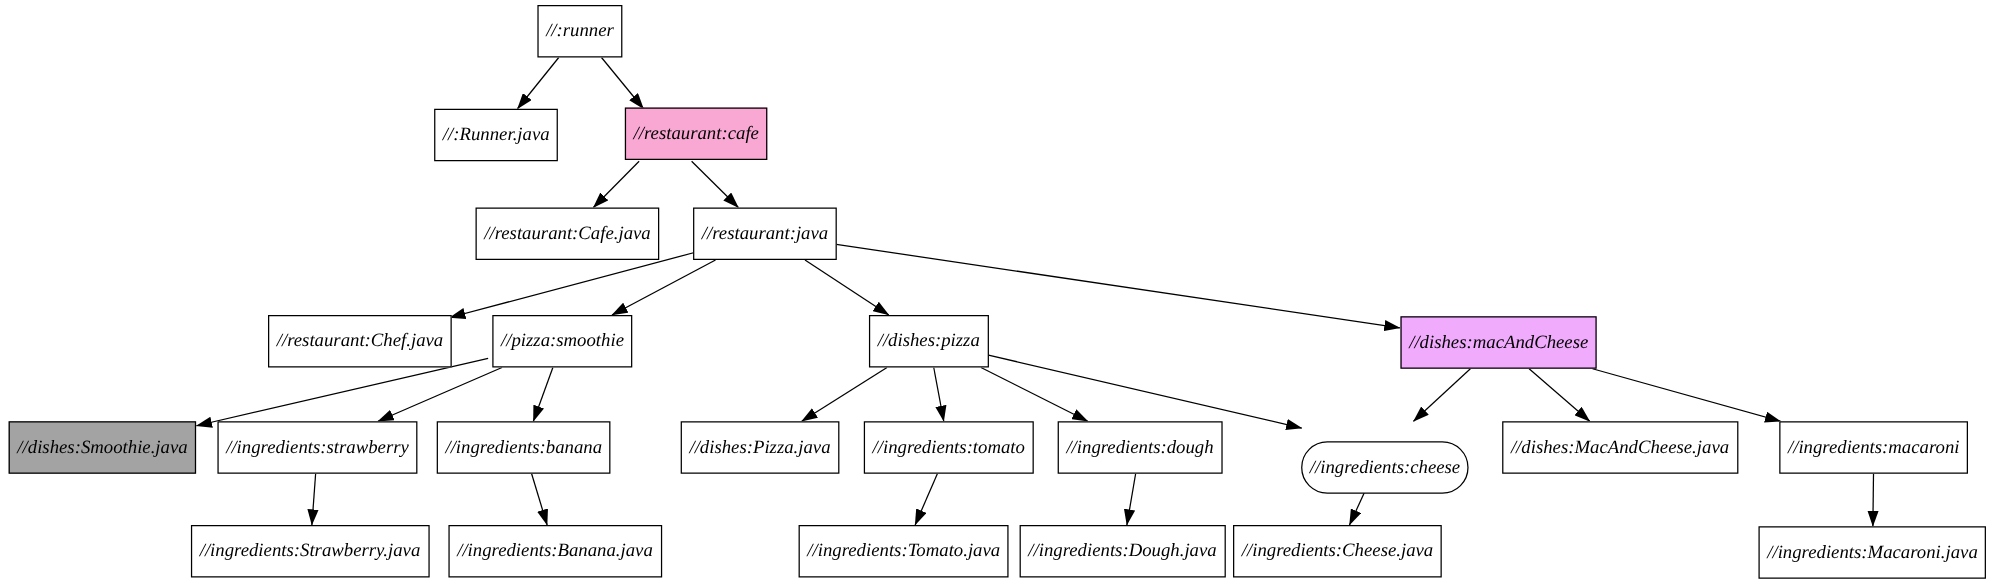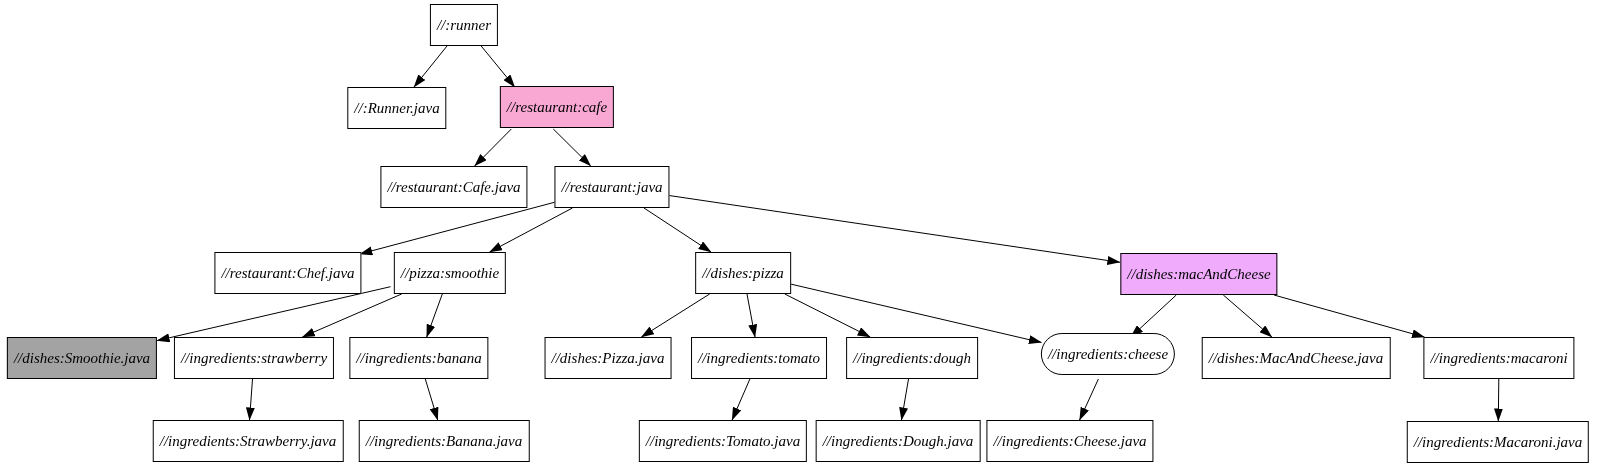--- a/index.html
+++ b/index.html
@@ -90,21 +90,21 @@
       <div class="graph-node" style="left: 288px; top: 273px; border-color: rgb(0, 0, 0); background: rgb(255, 255, 255); color: rgb(0, 0, 0);">//restaurant:Chef.java</div>
       <div class="graph-node" style="left: 450px; top: 273px; border-color: rgb(0, 0, 0); background: rgb(255, 255, 255); color: rgb(0, 0, 0);">//pizza:smoothie</div>
       <div class="graph-node" style="left: 743px; top: 273px; border-color: rgb(0, 0, 0); background: rgb(255, 255, 255); color: rgb(0, 0, 0);">//dishes:pizza</div>
       <div class="graph-node" style="left: 1199px; top: 274px; border-color: rgb(0, 0, 0); background: #f0abfc; color: rgb(0, 0, 0);">//dishes:macAndCheese</div>
       <div class="graph-node" style="left: 82px; top: 358px; border-color: rgb(0, 0, 0); background: #a3a3a3; color: rgb(0, 0, 0);">//dishes:Smoothie.java</div>
       <div class="graph-node" style="left: 254px; top: 358px; border-color: rgb(0, 0, 0); background: rgb(255, 255, 255); color: rgb(0, 0, 0);">//ingredients:strawberry</div>
       <div class="graph-node" style="left: 419px; top: 358px; border-color: rgb(0, 0, 0); background: rgb(255, 255, 255); color: rgb(0, 0, 0);">//ingredients:banana</div>
       <div class="graph-node" style="left: 608px; top: 358px; border-color: rgb(0, 0, 0); background: rgb(255, 255, 255); color: rgb(0, 0, 0);">//dishes:Pizza.java</div>
       <div class="graph-node" style="left: 759px; top: 358px; border-color: rgb(0, 0, 0); background: rgb(255, 255, 255); color: rgb(0, 0, 0);">//ingredients:tomato</div>
       <div class="graph-node" style="left: 912px; top: 358px; border-color: rgb(0, 0, 0); background: rgb(255, 255, 255); color: rgb(0, 0, 0);">//ingredients:dough</div>
-      <div class="graph-node" style="left: 1108px; top: 354px; border-color: rgb(0, 0, 0); background: rgb(255, 255, 255); color: rgb(0, 0, 0); border-radius: 21px;">//ingredients:cheese</div>
+      <div class="graph-node" style="left: 1108px; top: 374px; border-color: rgb(0, 0, 0); background: rgb(255, 255, 255); color: rgb(0, 0, 0); border-radius: 21px;">//ingredients:cheese</div>
       <div class="graph-node" style="left: 1296px; top: 358px; border-color: rgb(0, 0, 0); background: rgb(255, 255, 255); color: rgb(0, 0, 0);">//dishes:MacAndCheese.java</div>
       <div class="graph-node" style="left: 1499px; top: 358px; border-color: rgb(0, 0, 0); background: rgb(255, 255, 255); color: rgb(0, 0, 0);">//ingredients:macaroni</div>
       <div class="graph-node" style="left: 248px; top: 441px; border-color: rgb(0, 0, 0); background: rgb(255, 255, 255); color: rgb(0, 0, 0);">//ingredients:Strawberry.java</div>
       <div class="graph-node" style="left: 444px; top: 441px; border-color: rgb(0, 0, 0); background: rgb(255, 255, 255); color: rgb(0, 0, 0);">//ingredients:Banana.java</div>
       <div class="graph-node" style="left: 723px; top: 441px; border-color: rgb(0, 0, 0); background: rgb(255, 255, 255); color: rgb(0, 0, 0);">//ingredients:Tomato.java</div>
       <div class="graph-node" style="left: 898px; top: 441px; border-color: rgb(0, 0, 0); background: rgb(255, 255, 255); color: rgb(0, 0, 0);">//ingredients:Dough.java</div>
       <div class="graph-node" style="left: 1070px; top: 441px; border-color: rgb(0, 0, 0); background: rgb(255, 255, 255); color: rgb(0, 0, 0);">//ingredients:Cheese.java</div>
       <div class="graph-node" style="left: 1498px; top: 442px; border-color: rgb(0, 0, 0); background: rgb(255, 255, 255); color: rgb(0, 0, 0);">//ingredients:Macaroni.java</div>
     </div>
 </div>

